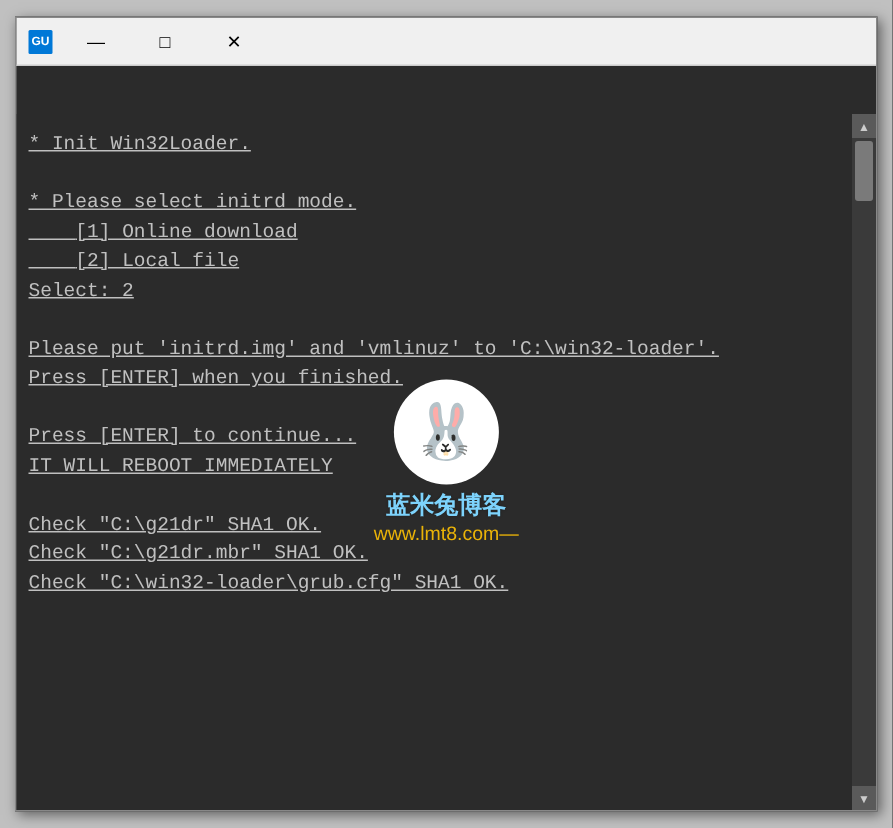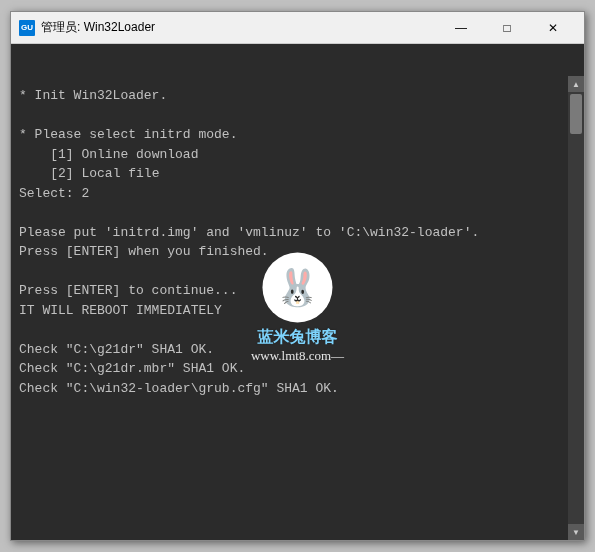--- a/index.html
+++ b/index.html
@@ -79,20 +79,21 @@
       flex: 1;
       background: #2b2b2b;
       padding: 10px 8px;
       font-family: 'Courier New', Consolas, monospace;
       font-size: 13px;
       color: #c0c0c0;
       overflow-y: auto;
       overflow-x: hidden;
       white-space: pre-wrap;
       line-height: 1.5;
+      text-decoration: underline;
     }
     .scrollbar {
       width: 16px;
       background: #3a3a3a;
       display: flex;
       flex-direction: column;
       align-items: center;
       flex-shrink: 0;
     }
     .scroll-arrow {
@@ -143,34 +144,33 @@
       font-size: 36px;
     }
     .watermark-text {
       color: #7dd3fc;
       font-size: 16px;
       font-weight: bold;
       font-family: '微软雅黑', Arial, sans-serif;
       text-shadow: 0 0 2px rgba(0,0,0,0.3);
     }
     .watermark-subtext {
-      color: #e5e5e5;
+      color: #eab308;
       font-size: 13px;
-      font-family: Liberation Serif, serif;
+      font-family: Liberation Sans, sans-serif;
     }
   </style>
 </head>
 <body>
 
 <div class="window">
   <div class="title-bar">
     <div class="title-bar-icon">
       <span style="font-size:8px;">GU</span>
     </div>
-    <span class="title-bar-text">管理员: Win32Loader</span>
     <div class="title-bar-controls">
       <button class="title-btn">—</button>
       <button class="title-btn">□</button>
       <button class="title-btn close">✕</button>
     </div>
   </div>
   <div class="terminal-area">
     <div class="terminal-content">* Init Win32Loader.
 
 * Please select initrd mode.

